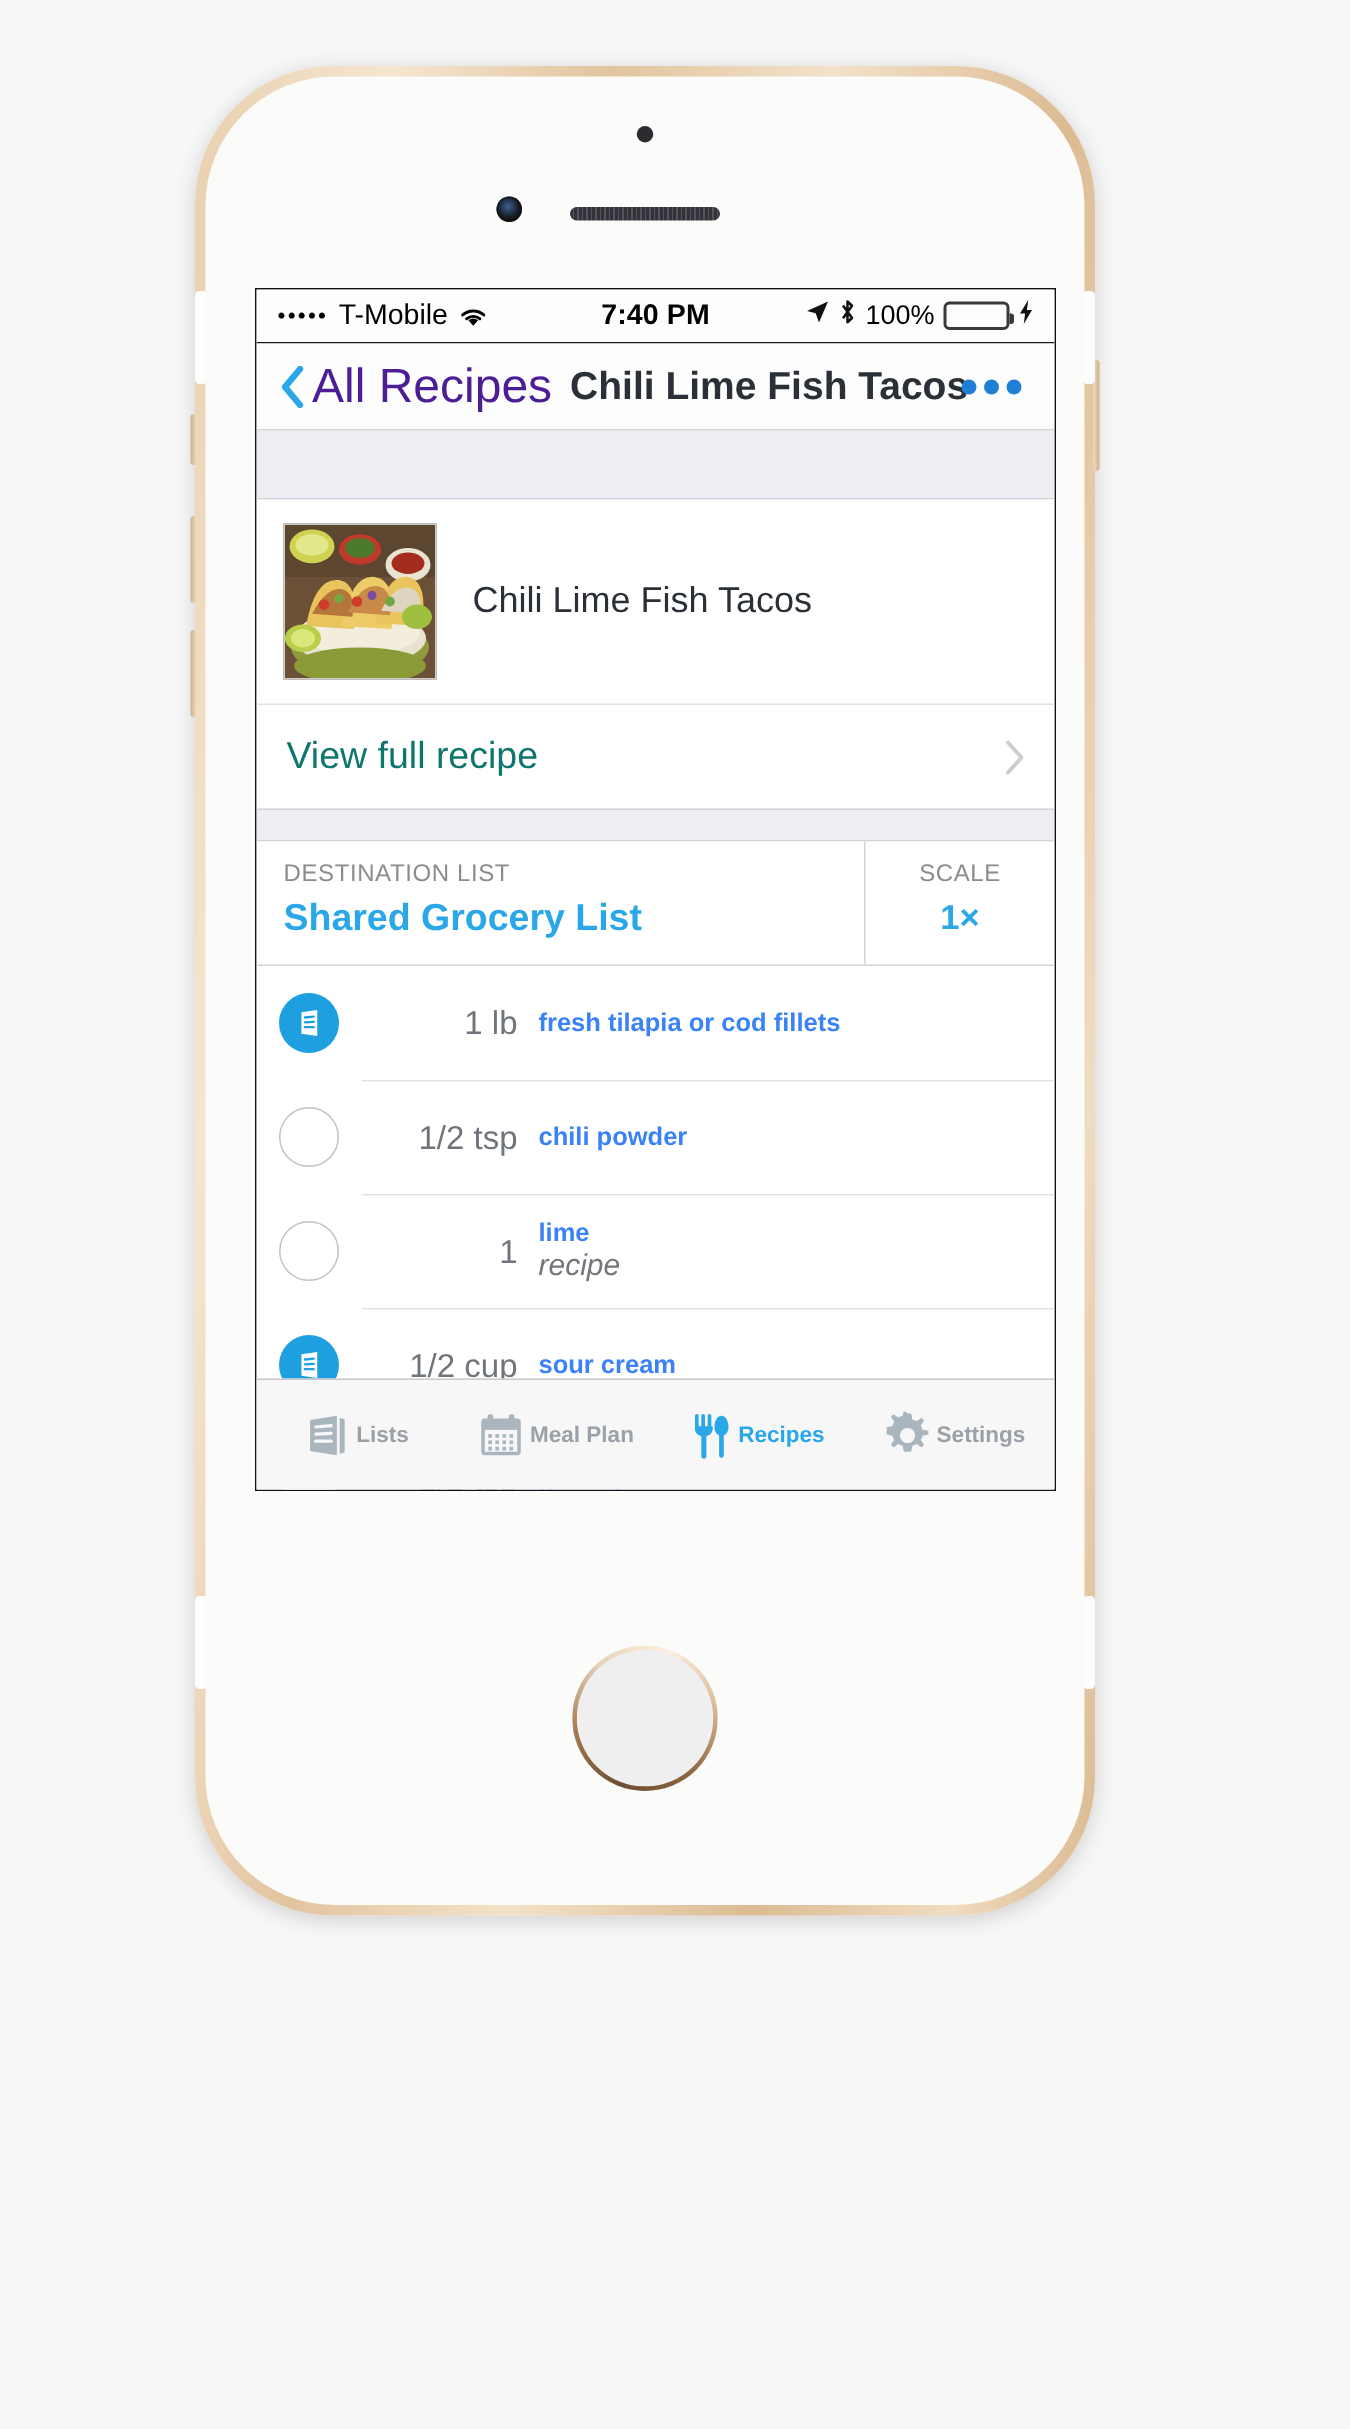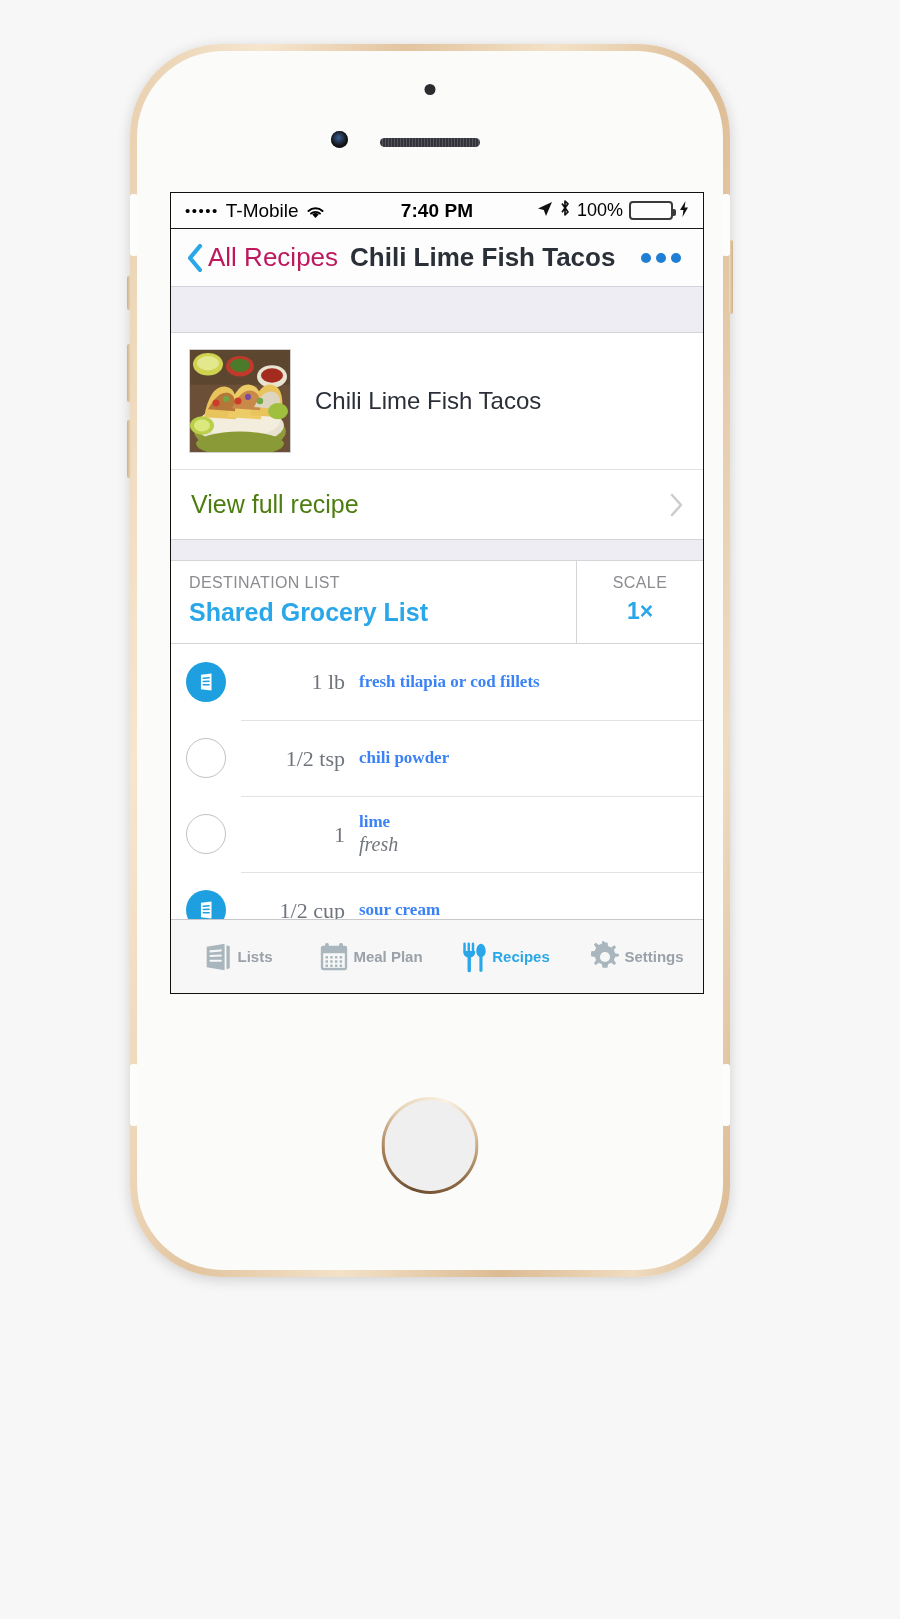--- a/index.html
+++ b/index.html
@@ -93,21 +93,21 @@
                  background:#3a3a3a; border-radius:0 2px 2px 0; }
   .batt-fill { height:100%; width:100%; background:#4cd964; border-radius:1px; }
 
   
   .navbar {
     height: 58px; background:#fdfdfd; display:flex; align-items:center;
     padding: 0 16px; border-bottom: 1px solid #d3d3d8; position:relative;
   }
   .back-group { display:flex; align-items:center; gap:5px; cursor:pointer; }
   .chev-back { width: 16px; height: 28px; flex:0 0 auto; }
-  .back-label { color:#be185d; font-size: 26px; }
+  .back-label { color:#4c1d95; font-size: 32px; }
   .nav-title { font-size: 26px; font-weight: 700; color:#2b3038; margin-left: 12px; }
   .more-btn { position:absolute; right: 22px; display:flex; gap:5px; align-items:center; cursor:pointer; }
   .more-btn i { width:10px; height:10px; border-radius:50%; background:#1e7fd4; display:block; }
 
   
   .gap { height: 46px; background:#eeedf3; border-bottom:1px solid #d3d3d8; }
   .gap-sm { height: 22px; background:#eeedf3; border-top:1px solid #d3d3d8; border-bottom:1px solid #d3d3d8; }
 
   .recipe-card {
     background:#fff; display:flex; align-items:center; padding: 16px 18px;
@@ -116,33 +116,33 @@
   .thumb {
     width: 102px; height: 104px; flex:0 0 auto; border: 1px solid #cfcfcf;
     background:#5a4432; position:relative; overflow:hidden;
   }
   .recipe-name { font-size: 24px; color:#2b3038; margin-left: 24px; }
 
   .row-link {
     background:#fff; display:flex; align-items:center; justify-content:space-between;
     padding: 20px 20px; cursor:pointer;
   }
-  .row-link span.lbl { font-size: 25px; color:#4d7c0f; }
+  .row-link span.lbl { font-size: 25px; color:#0f766e; }
   .chev-right { width: 13px; height: 24px; opacity:.45; }
 
   
   .dest-row { display:flex; background:#fff; border-bottom:1px solid #d3d3d8; }
   .dest-cell { flex: 1 1 auto; padding: 13px 18px 16px; border-right:1px solid #d3d3d8; cursor:pointer; }
   .scale-cell { flex: 0 0 126px; padding: 13px 0 16px; text-align:center; cursor:pointer; }
   .cap { font-size: 16px; color:#8b8b90; letter-spacing:.4px; }
   .dest-val { font-size: 25px; color:#29a7e8; font-weight:700; margin-top: 6px; }
   .scale-val { font-size: 23px; color:#29a7e8; font-weight:700; margin-top: 6px; }
 
   
-  .ing { display:flex; align-items:center; background:#fff; height: 76px; cursor:pointer;font-family:Liberation Serif, serif; }
+  .ing { display:flex; align-items:center; background:#fff; height: 76px; cursor:pointer; }
   .ing-check { width: 70px; flex:0 0 auto; display:flex; justify-content:center; align-items:center; }
   .circle-empty { width:40px;height:40px;border-radius:50%;border:1.6px solid #c2c2c6;background:#fff; }
   .circle-on { width:40px;height:40px;border-radius:50%;background:#1e9fe0; display:flex;align-items:center;justify-content:center;}
   .ing-body { flex:1 1 auto; display:flex; align-items:center; height:100%;
               border-top:1px solid #e2e2e5; padding-right: 14px; }
   .ing:first-of-type .ing-body { border-top: none; }
   .ing-qty { width: 118px; flex:0 0 auto; text-align:right; padding-right: 14px;
              font-size: 22px; color:#70747c; }
   .ing-text { flex:1 1 auto; }
   .ing-name { font-size: 17px; font-weight:700; color:#3b82f6; line-height:1.1; }
@@ -321,21 +321,21 @@
               </div>
             </div>
             <div class="ing">
               <div class="ing-check">
                 <span class="circle-empty"></span>
               </div>
               <div class="ing-body">
                 <div class="ing-qty">1</div>
                 <div class="ing-text">
                   <div class="ing-name">lime</div>
-                  <div class="ing-note">fresh</div>
+                  <div class="ing-note">recipe</div>
                 </div>
               </div>
             </div>
             <div class="ing">
               <div class="ing-check">
                 <span class="circle-on">
                   <svg viewBox="0 0 24 24" width="22" height="22">
                     <path d="M6.5 4.2 L18 2.6 L18 21.4 L6.5 19.8 Z" fill="#fff"></path>
                     <g stroke="#1e9fe0" stroke-width="1.7" stroke-linecap="round">
                       <line x1="9" y1="8" x2="15.4" y2="7.4"></line>

